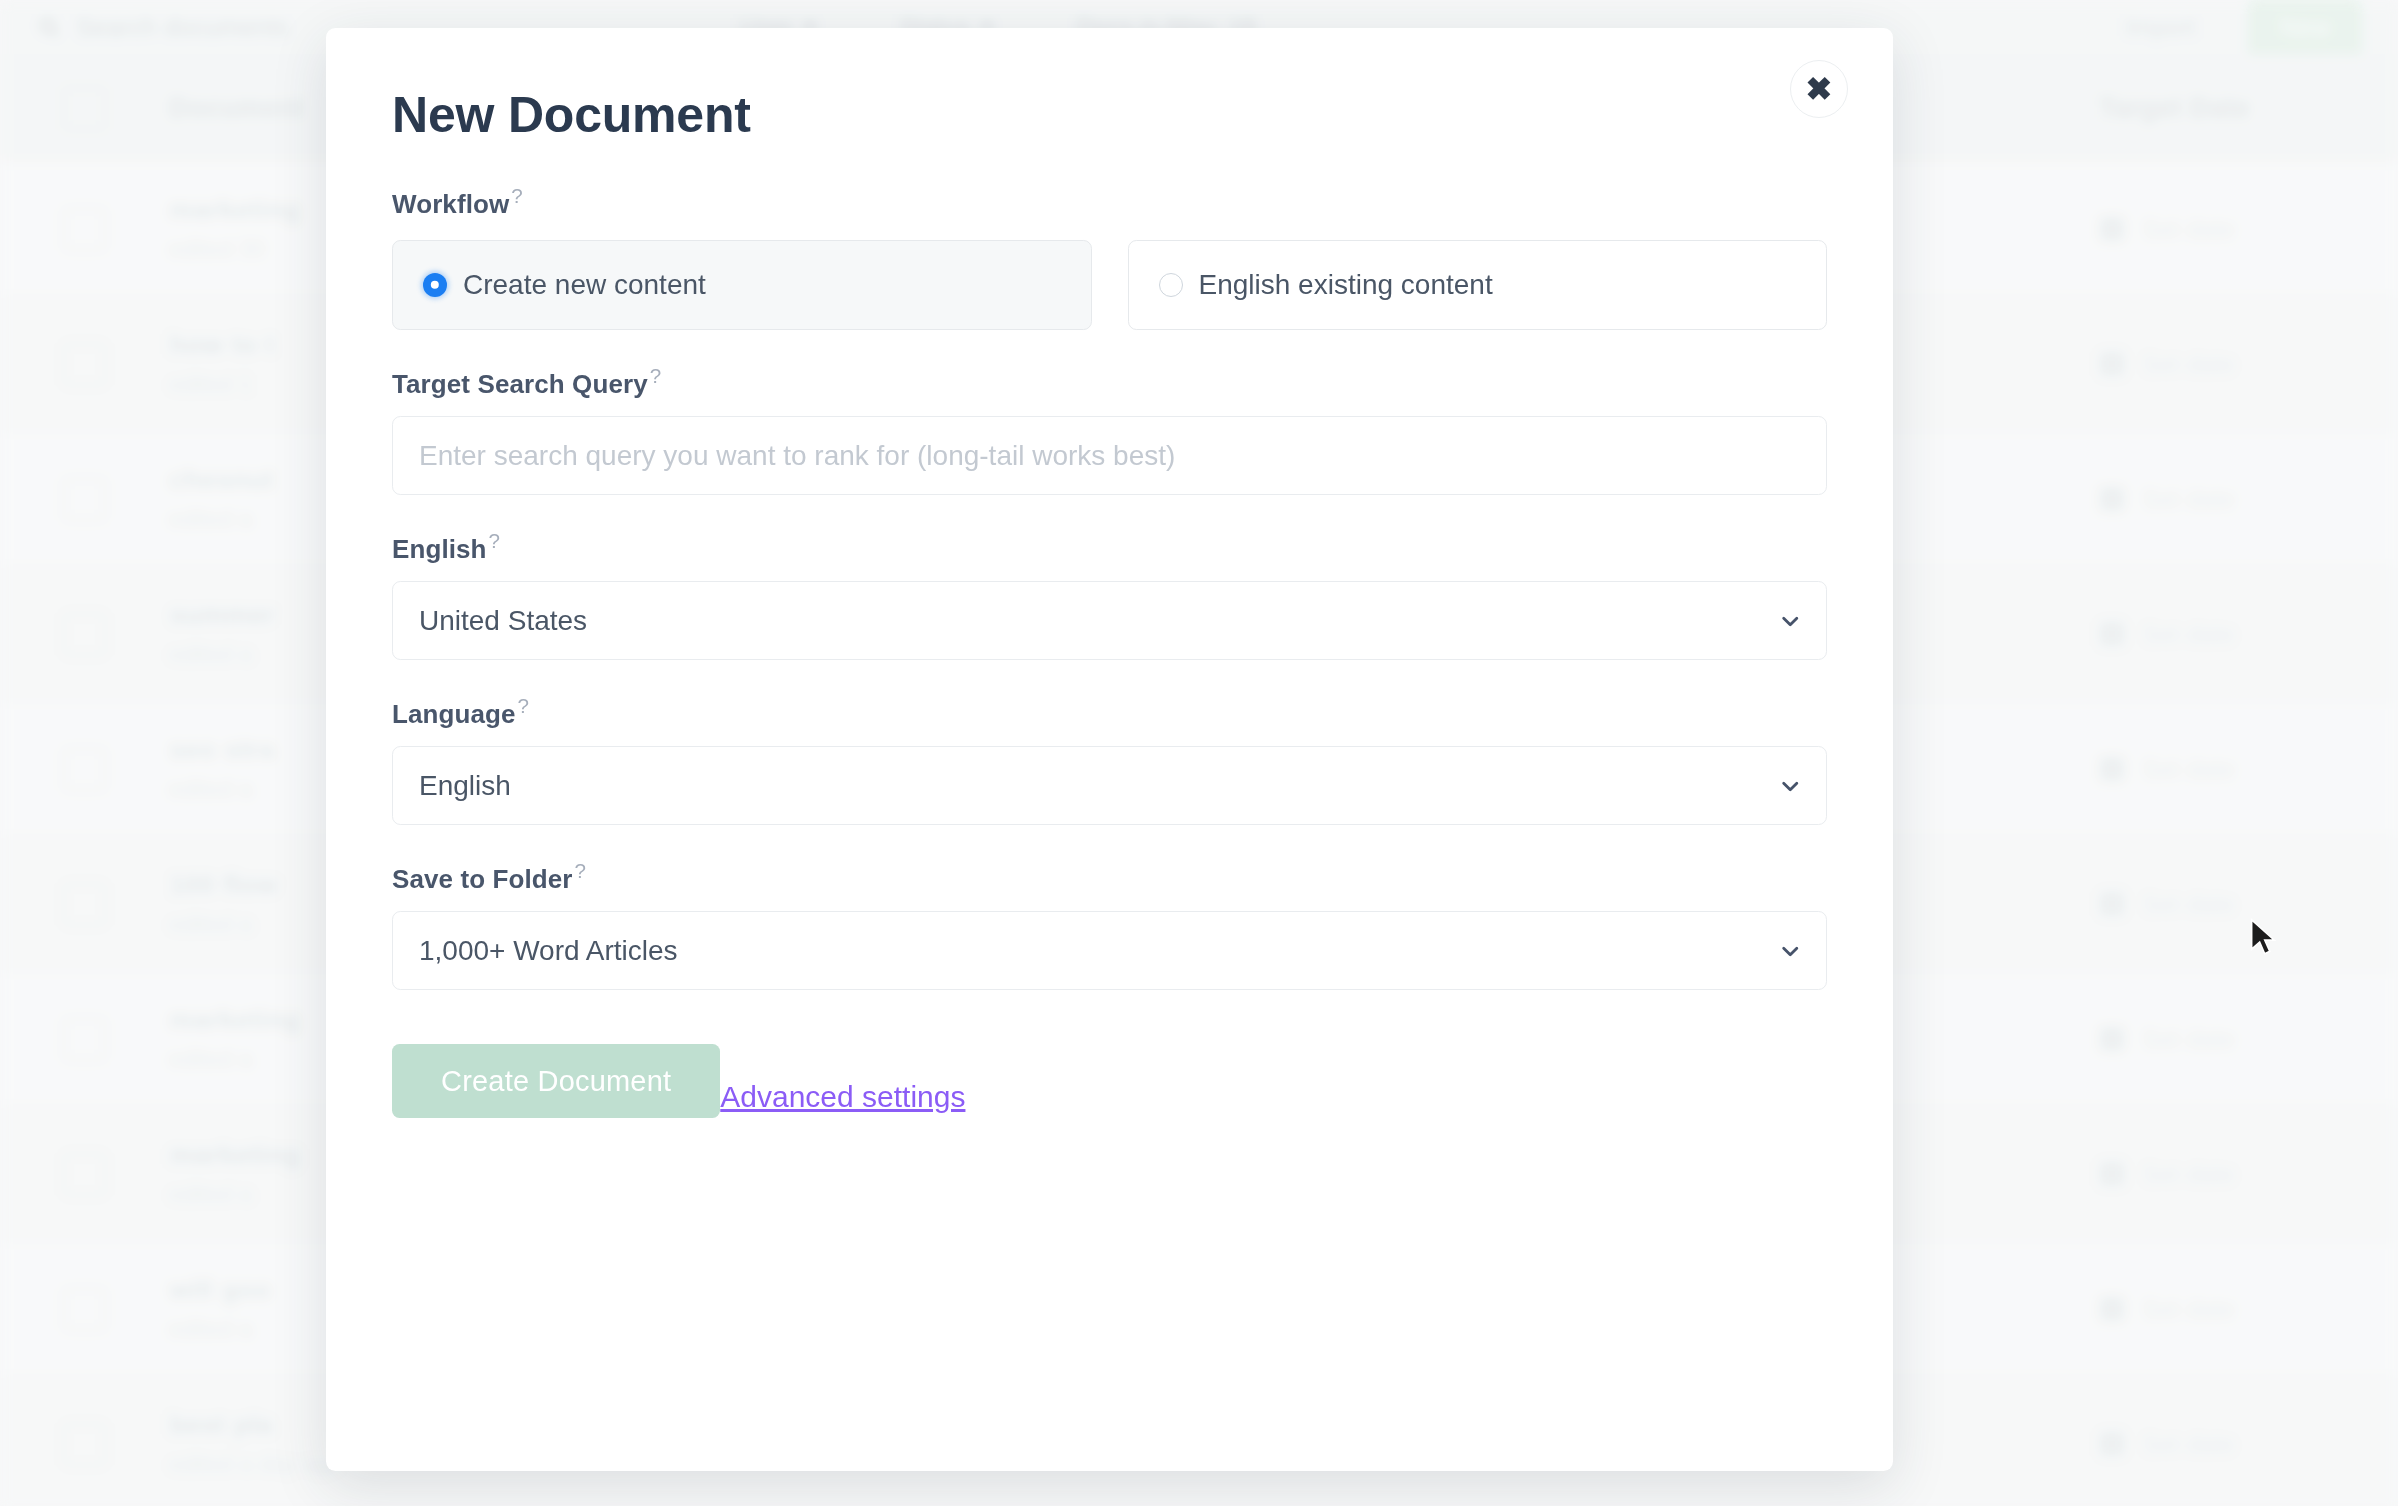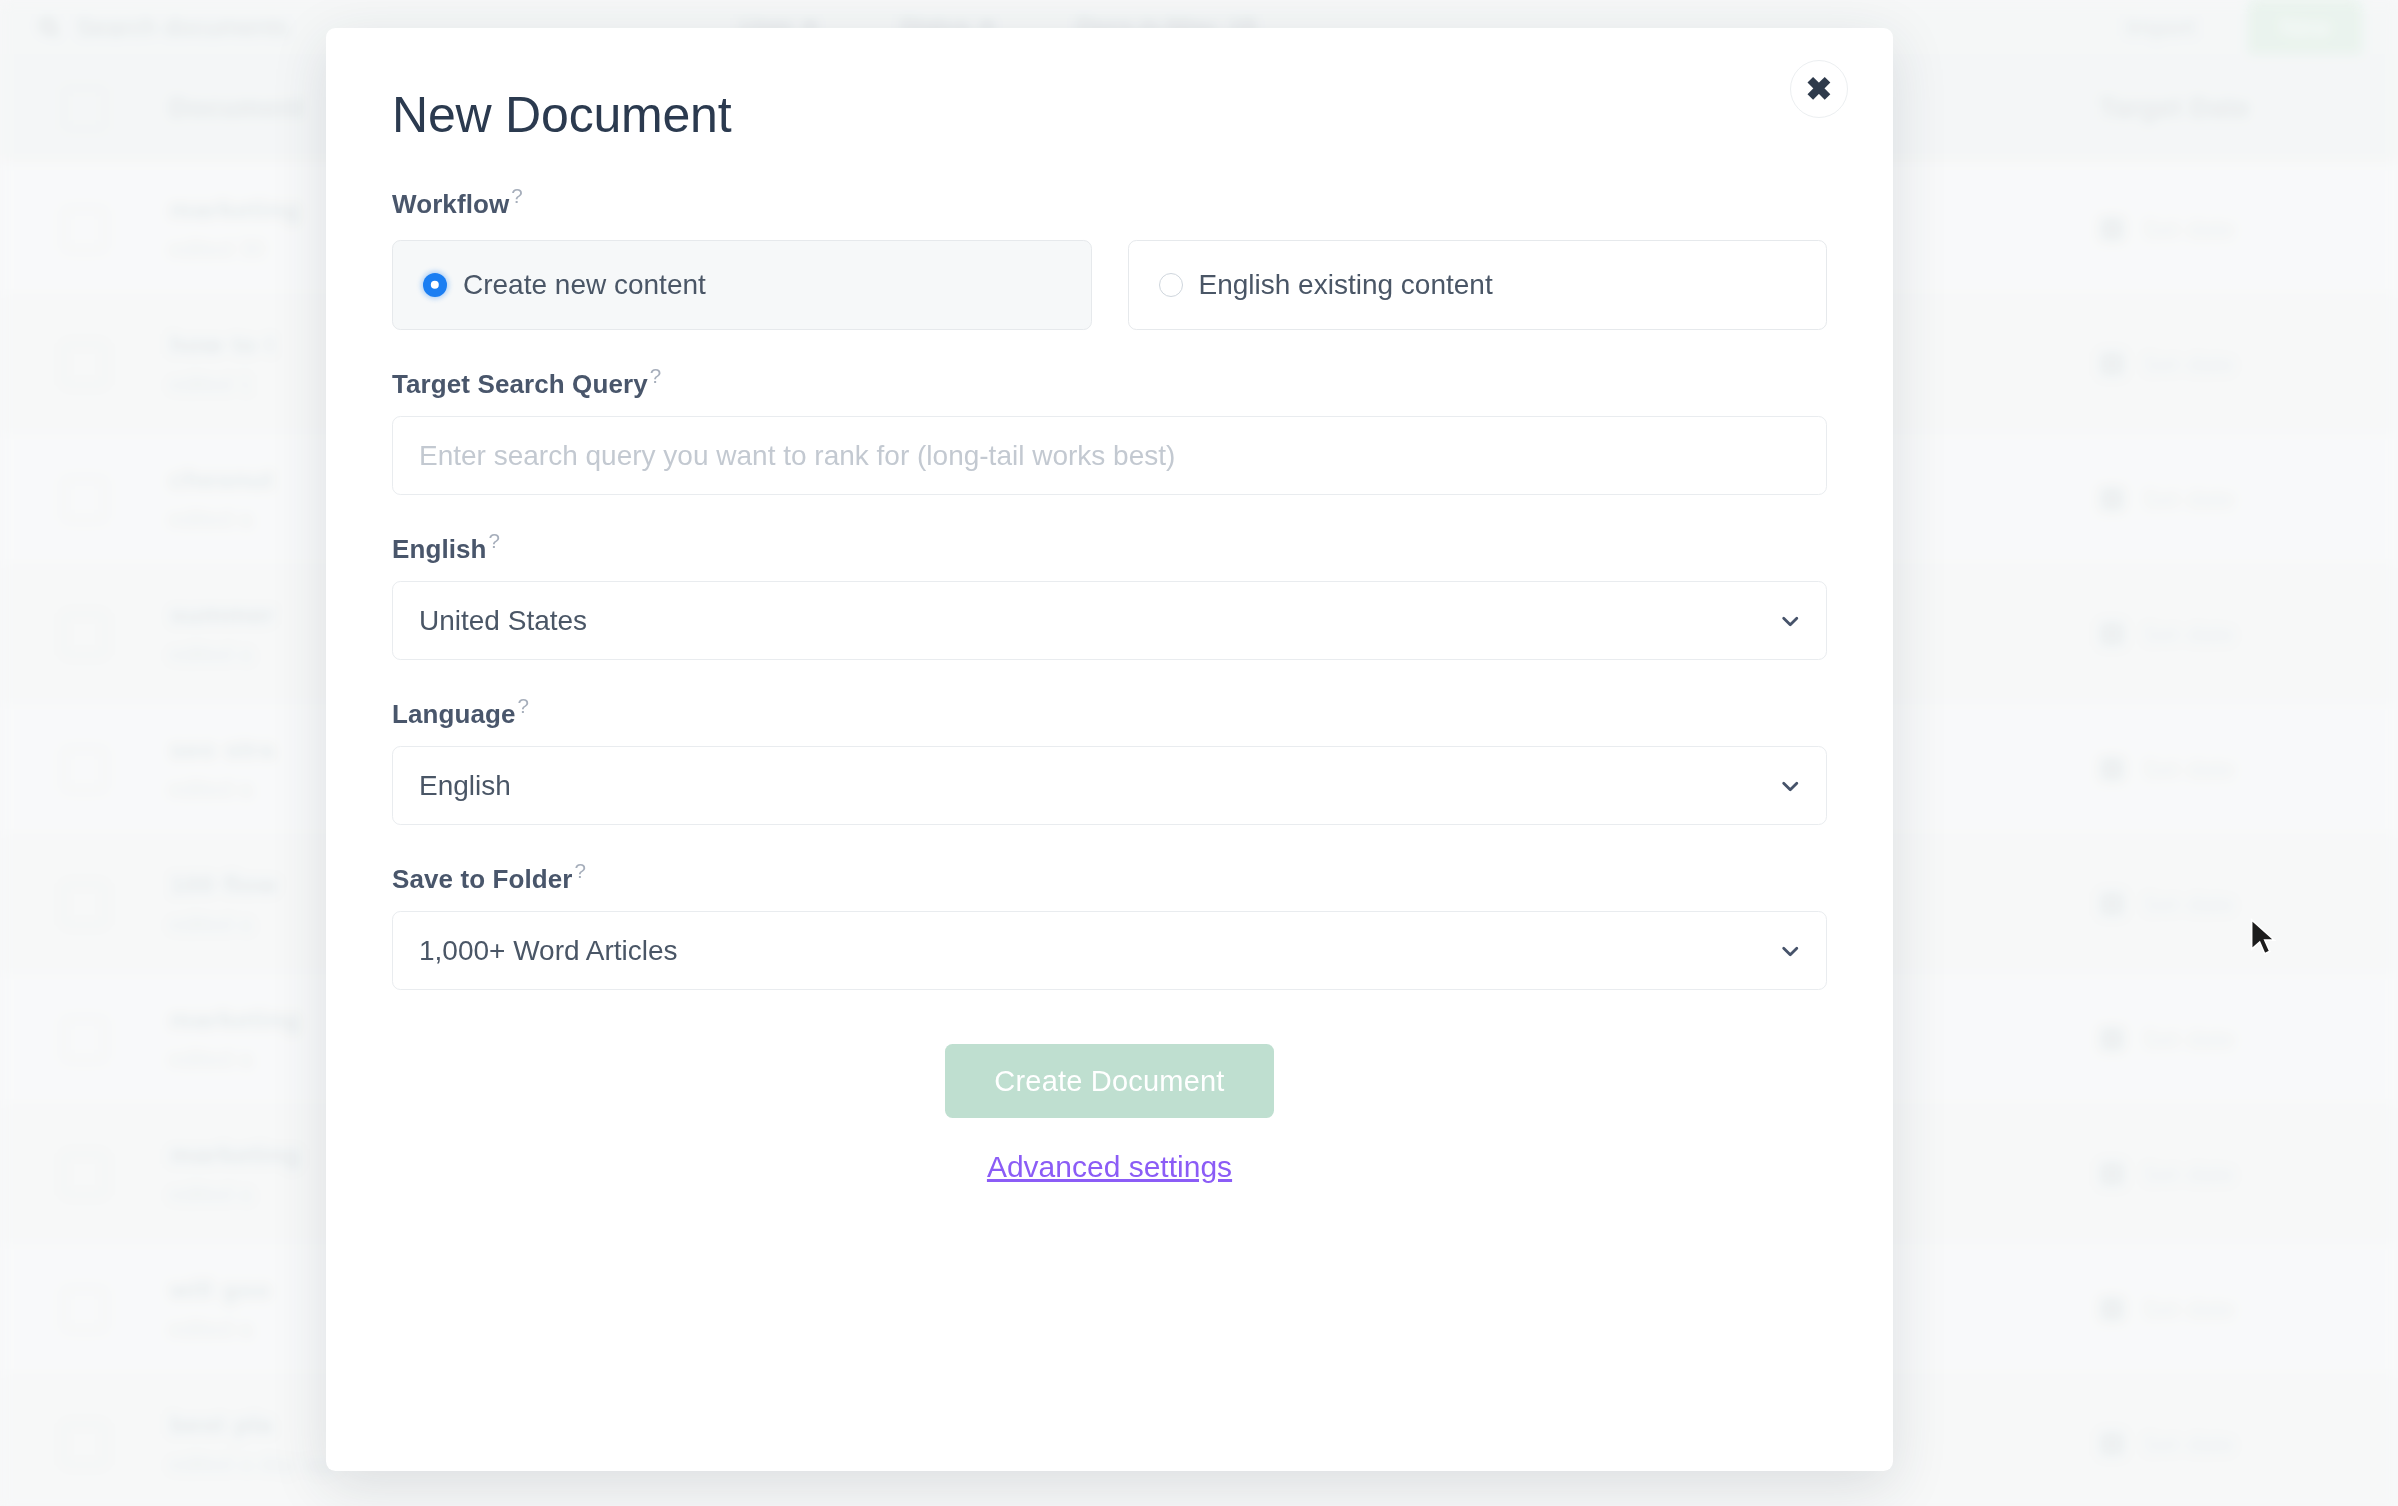--- a/index.html
+++ b/index.html
@@ -205,21 +205,21 @@
 
   .modal-body {
     position: absolute;
     left: 66px;
     right: 66px;
     top: 58px;
   }
 
   .modal-title {
     font-size: 50px;
-    font-weight: normal;
+    font-weight: bold;
     color: #2b3a4f;
     letter-spacing: -0.2px;
     margin: 0 0 45px 0;
   }
 
   .field-label {
     font-size: 26px;
     font-weight: bold;
     color: #49566b;
     margin-bottom: 16px;
@@ -333,21 +333,21 @@
     width: 22.5px; height: 22.5px;
     color: #46536a;
     pointer-events: none;
   }
   .chevron svg { width:100%; height:100%; display:block; }
 
   
   .modal-footer {
     margin-top: 54px;
     display: flex;
-    flex-direction: column;
+    flex-direction: row;
     align-items: center;
   }
   .create-btn {
     background: #bfdfd0;
     color: #ffffff;
     border: none;
     font-size: 29px;
     font-family: "Liberation Sans", sans-serif;
     padding: 20.6px 49px;
     border-radius: 7.5px;

